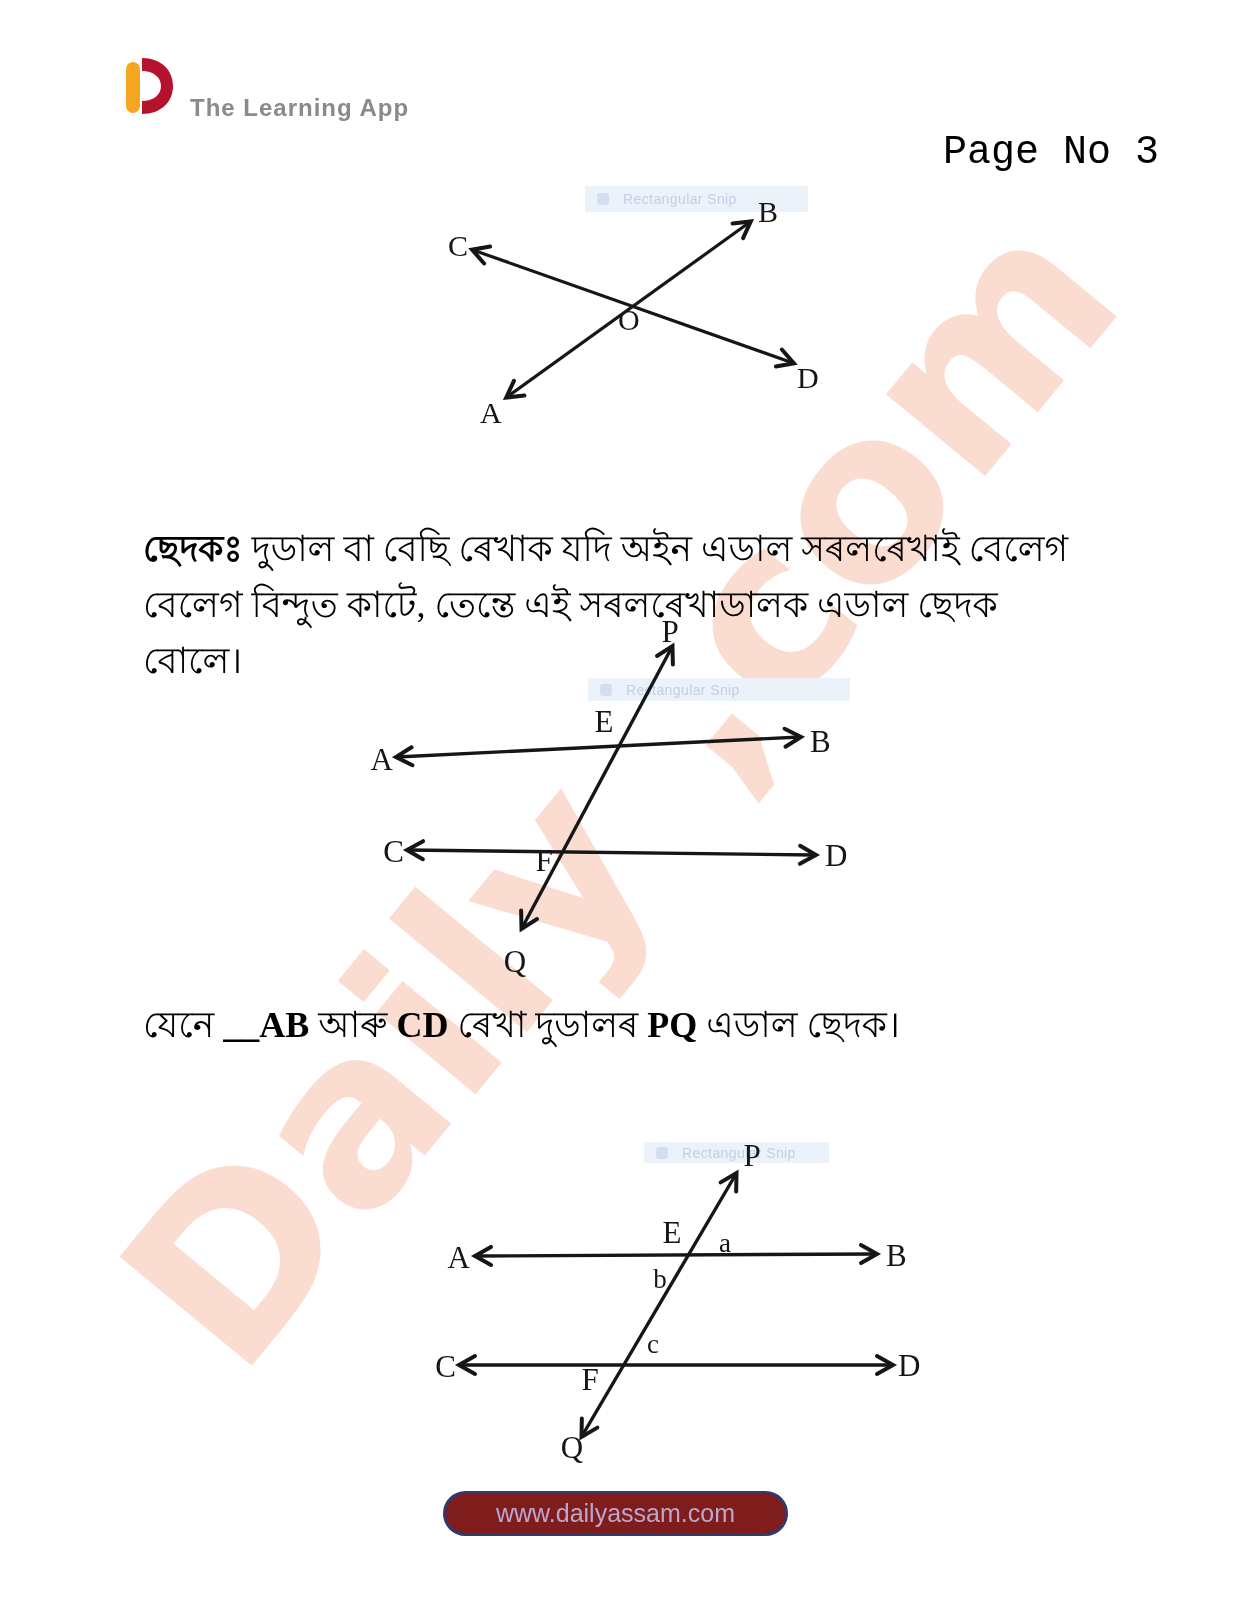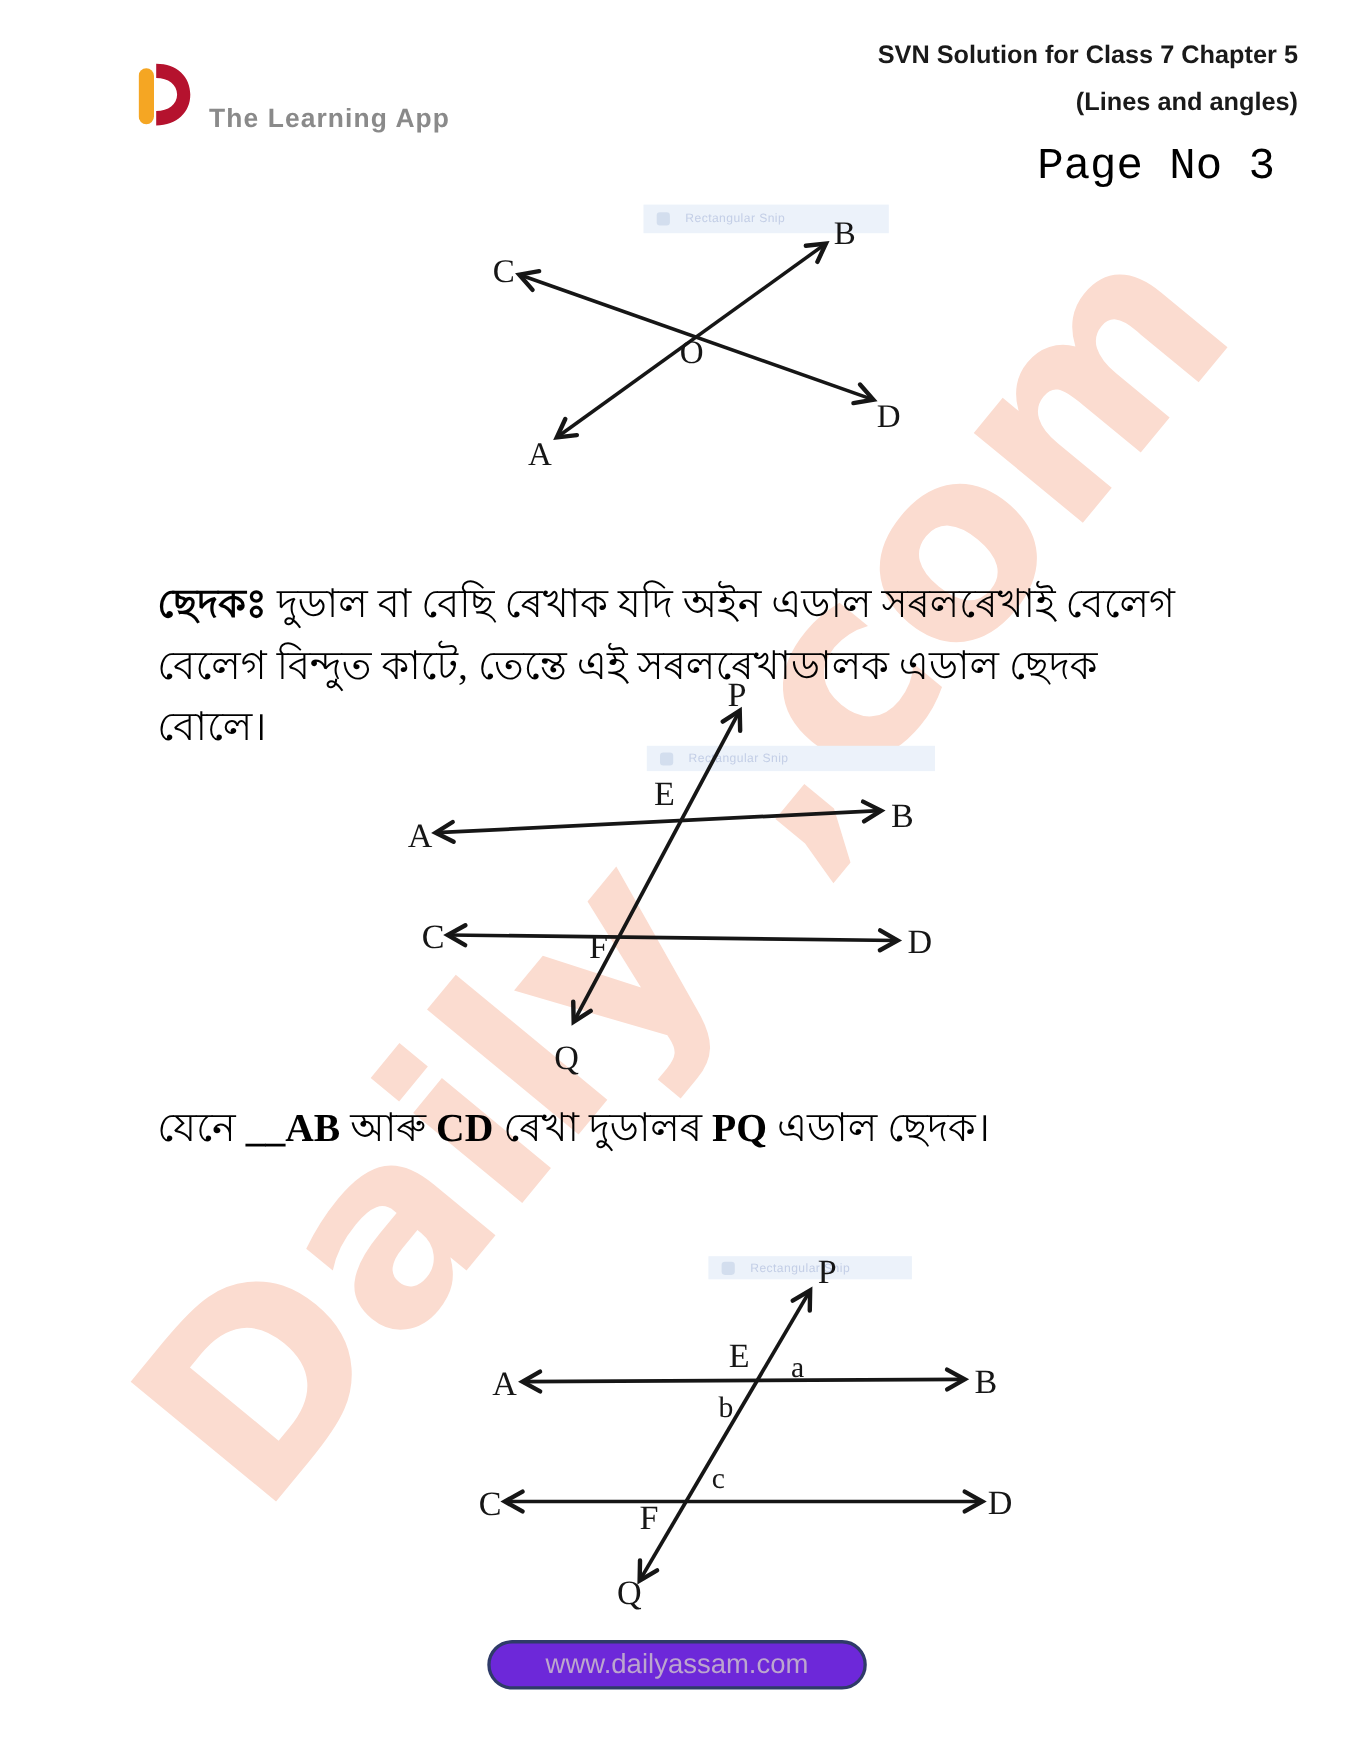--- a/index.html
+++ b/index.html
@@ -25,57 +25,53 @@
   .tagline{position:absolute;left:190px;top:94px;z-index:2;
     font-family:"Liberation Sans",sans-serif;font-weight:bold;font-size:24px;
     color:#8a8a8a;letter-spacing:1px;}
   .hdr-right{position:absolute;right:56px;top:36px;z-index:2;text-align:right;
     font-family:"Liberation Sans",sans-serif;font-weight:bold;font-size:23px;color:#1a1a1a;}
   .hdr-right .l2{margin-top:16px;font-weight:bold;}
   .page-no{position:absolute;left:943px;top:130px;z-index:2;
     font-family:Liberation Mono, monospace;font-size:40px;color:#000;}
   
   .snip{position:absolute;z-index:1;background:#ecf2fa;display:flex;align-items:center;
-    font-family:"Liberation Sans",sans-serif;font-size:11px;color:#c3cee6;letter-spacing:.4px;}
+    font-family:"Liberation Sans",sans-serif;font-size:14px;color:#c3cee6;letter-spacing:.4px;}
   .snip .dot{width:12px;height:12px;border-radius:3px;background:#d3deee;margin:0 14px 0 12px;flex:0 0 auto;}
   
   .diag{position:absolute;z-index:2;}
   .diag text{font-family:"Liberation Serif",serif;fill:#161616;}
   .diag line,.diag path.tline{stroke:#161616;fill:none;}
   
   .para{position:absolute;z-index:2;font-size:36px;line-height:56px;color:#000;}
   .para .b{font-weight:bold;}
   
   .footer-pill{
     position:absolute;left:443px;top:1491px;width:345px;height:45px;z-index:2;
-    background:#6d28d9;border:3px solid #2f3b69;border-radius:24px;box-sizing:border-box;
+    background:#7f1d1d;border:3px solid #2f3b69;border-radius:24px;box-sizing:border-box;
     display:flex;align-items:center;justify-content:center;cursor:pointer;
     font-family:"Liberation Sans",sans-serif;font-size:25px;color:#bca6ce;
   }
 </style>
 </head>
 <body>
 
 <div class="page">
 
   <div class="watermark">
     <span>Daily</span>
     <span>,com</span>
   </div>
 
   <svg class="logo-icon" width="48" height="60" viewBox="0 0 48 60">
     <rect x="0" y="5" width="14" height="51" rx="7" fill="#f5a623"></rect>
     <path d="M16,1 C35,1 47,13 47,29 C47,45 35,57 16,57 L16,44 C27,44 35,38 35,29 C35,20 27,14 16,14 Z" fill="#b5122e"></path>
   </svg>
   <div class="tagline">The Learning App</div>
 
-  <div class="hdr-right">
-    <div class="l1">SVN Solution for Class 7 Chapter 5</div>
-    <div class="l2">(Lines and angles)</div>
-  </div>
   <div class="page-no">Page No 3</div>
 
   <div class="snip" style="left:585px;top:186px;width:223px;height:26px;">
     <span class="dot"></span>
     <span>Rectangular Snip</span>
   </div>
   <svg class="diag" style="left:430px;top:180px;" width="420" height="250" viewBox="0 0 420 250">
     <defs>
       <marker id="arr1" markerUnits="userSpaceOnUse" markerWidth="26" markerHeight="26" refX="19" refY="13" orient="auto-start-reverse">
         <path d="M4,4 L20,13 L4,22" fill="none" stroke="#161616" stroke-width="4" stroke-linecap="round"></path>

